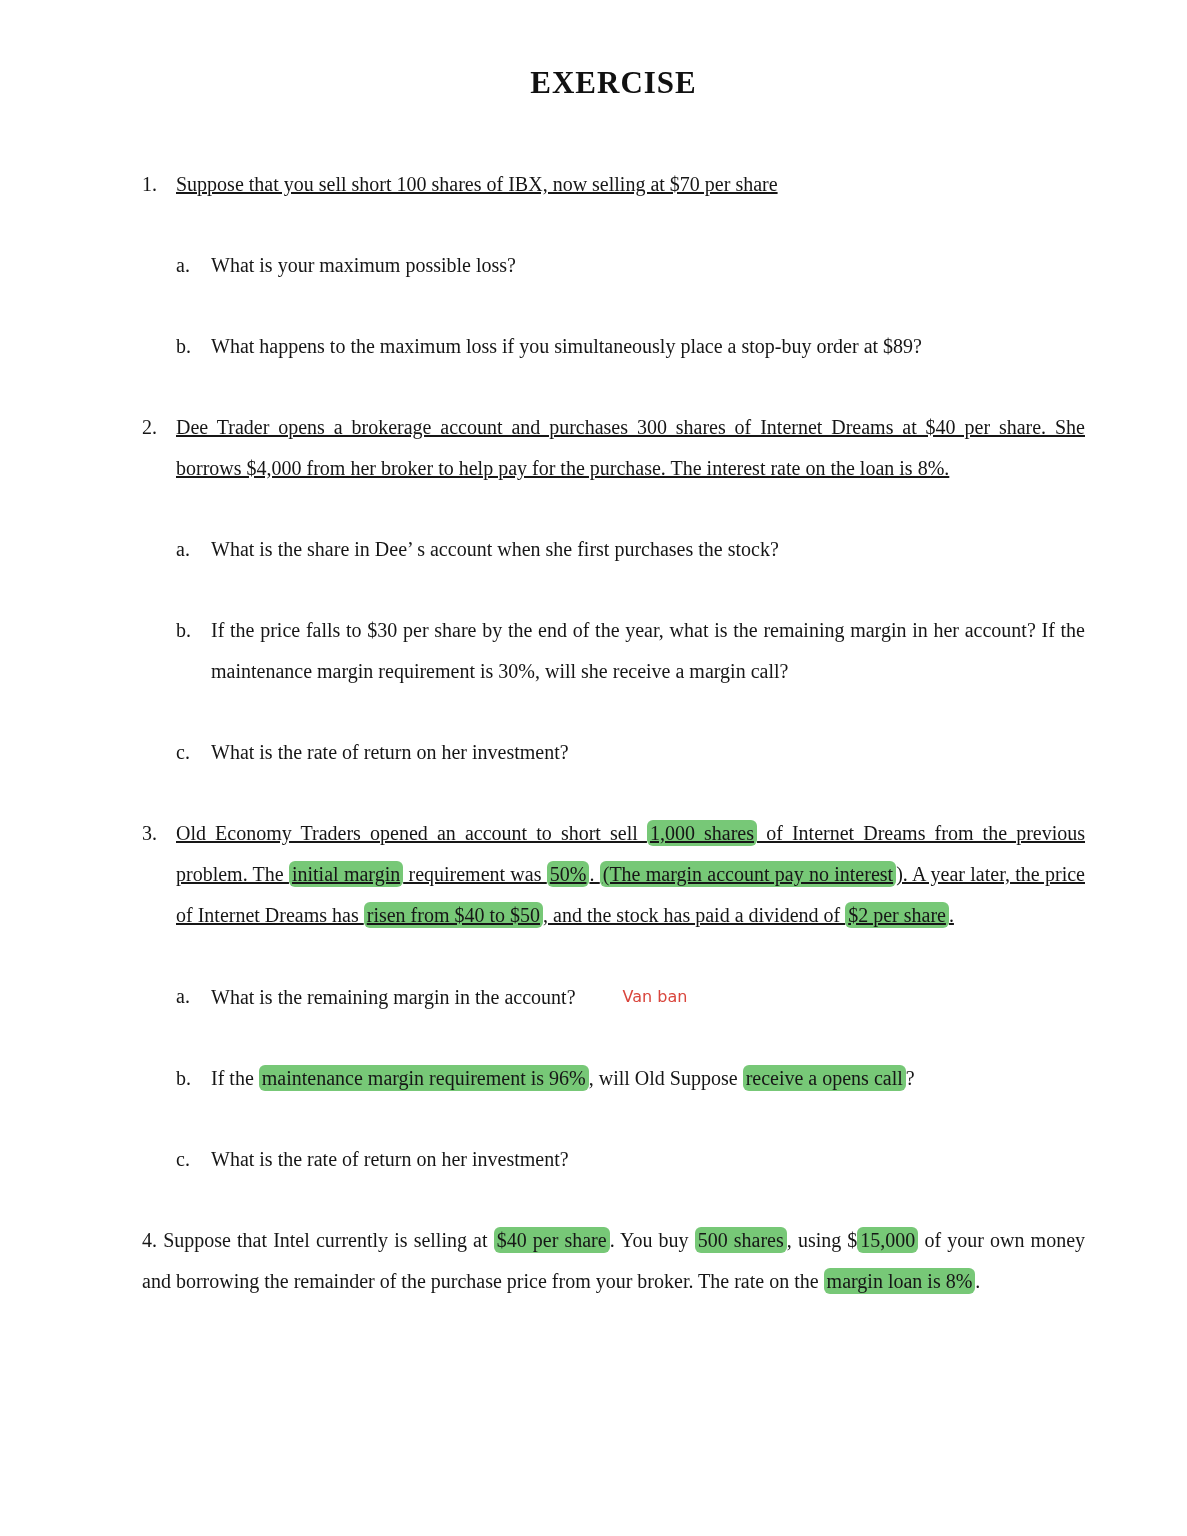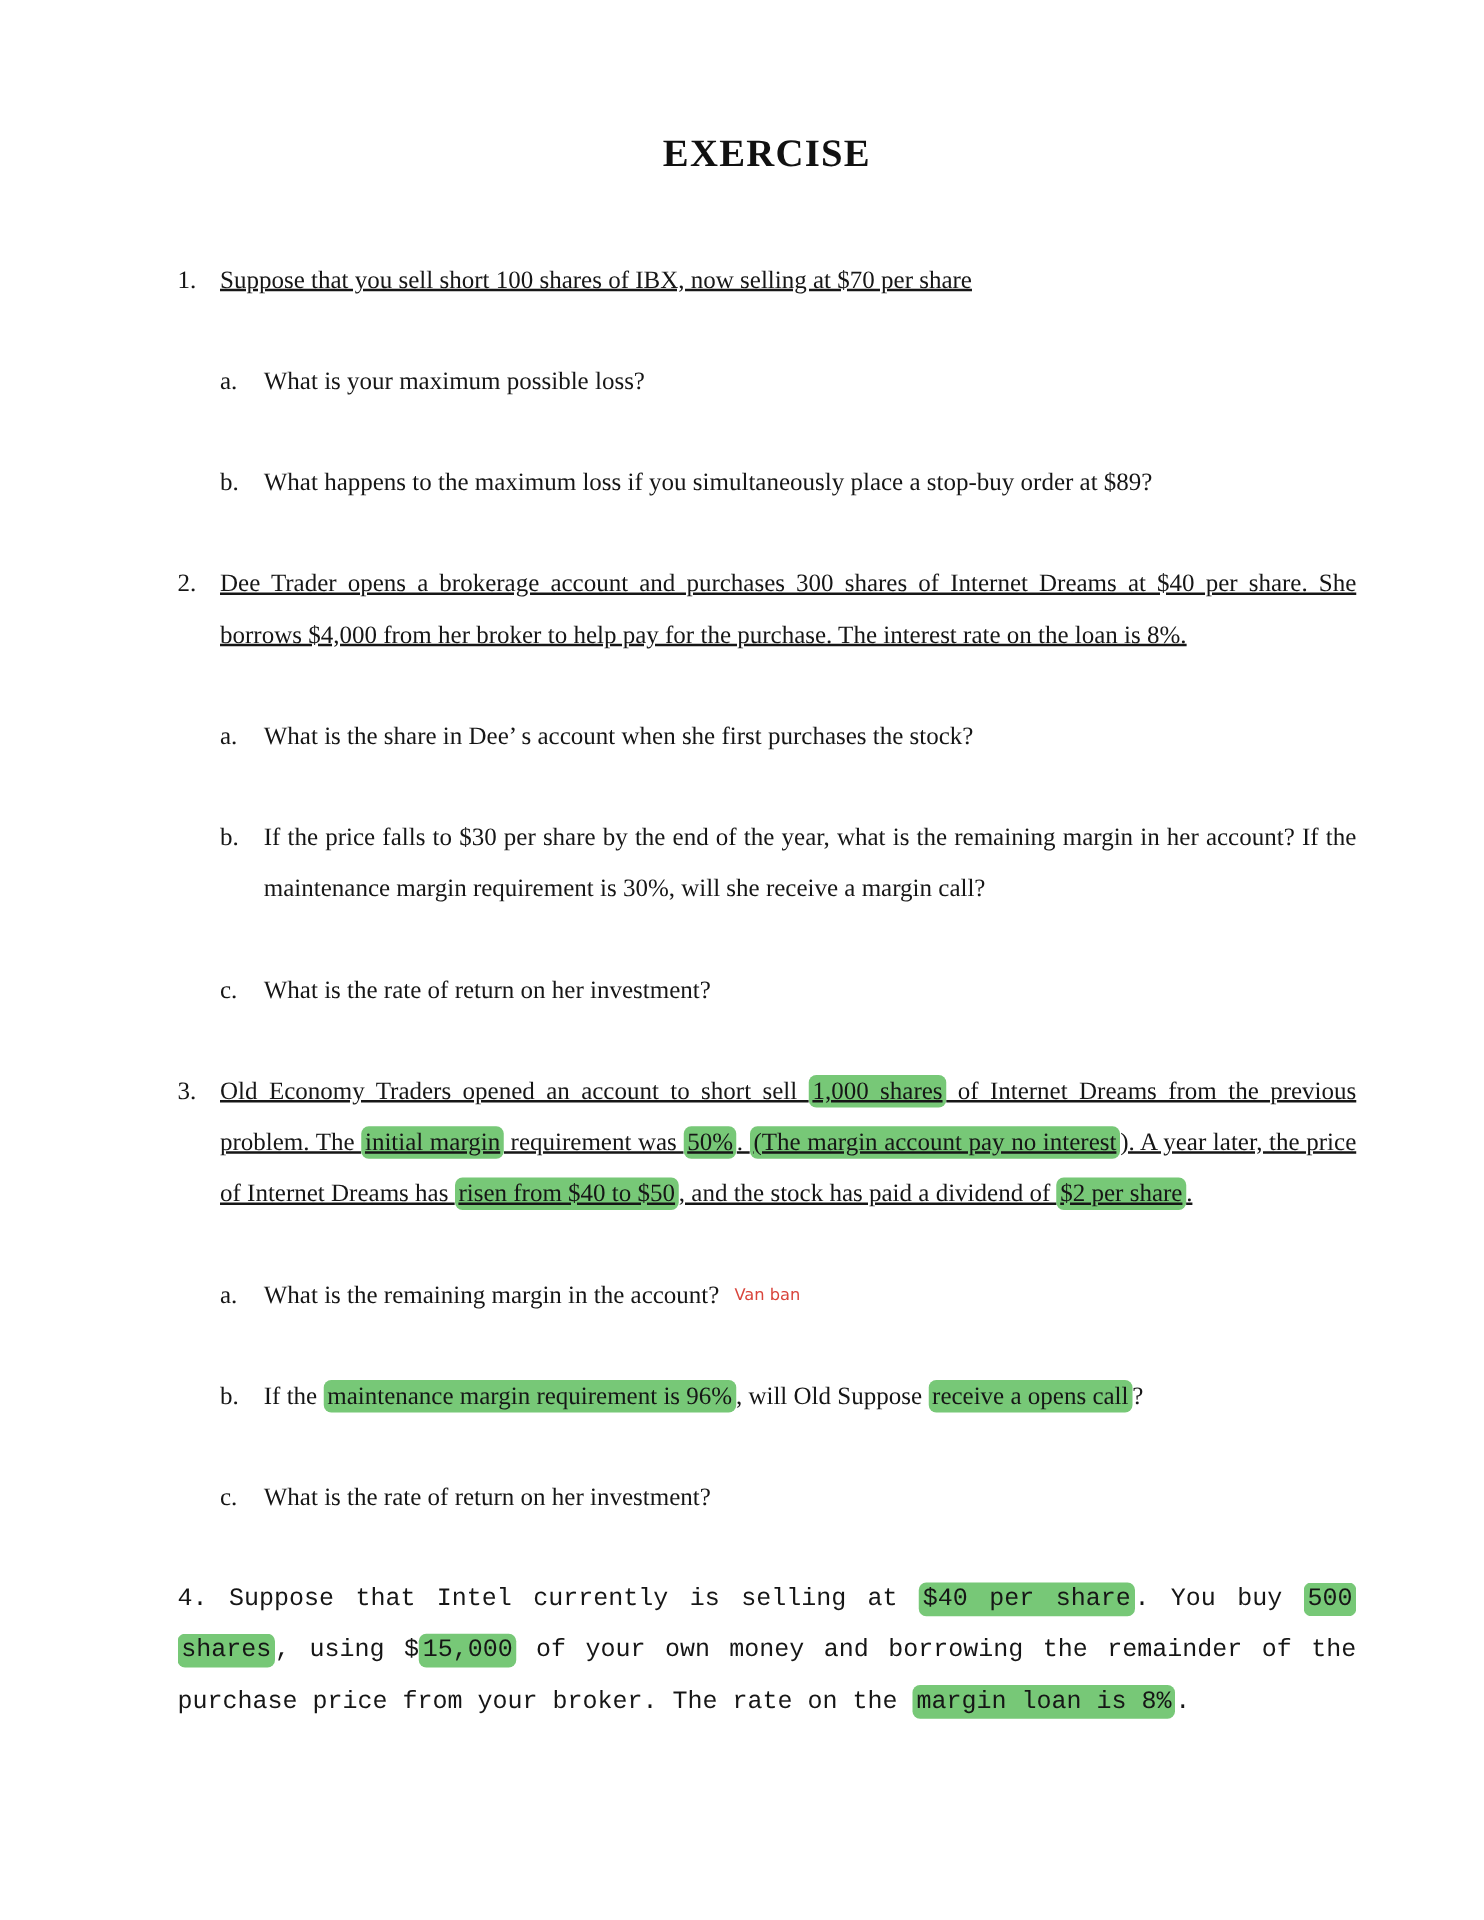--- a/index.html
+++ b/index.html
@@ -11,21 +11,21 @@
     width: 1187px;
     height: 1536px;
     font-family: "Liberation Serif", "DejaVu Serif", serif;
     color: #161616;
     overflow: hidden;
   }
   .page {
     box-sizing: border-box;
     width: 1187px;
     height: 1536px;
-    padding: 104px 102px 40px 142px;
+    padding: 64px 102px 40px 142px;
   }
   .doc-title {
     margin: 0;
     text-align: center;
     font-size: 31px;
     line-height: 38px;
     font-weight: bold;
     letter-spacing: 1px;
     color: #111111;
   }
@@ -46,21 +46,20 @@
     width: 34px;
   }
   .q-body {
     flex: 1;
     text-align: justify;
     text-decoration: underline;
   }
   .q-flow {
     margin-top: 40px;
     text-align: justify;
-    font-family: Liberation Mono, monospace;
   }
   .sub-row {
     display: flex;
     margin-top: 40px;
     margin-left: 34px;
   }
   .sub-letter {
     flex: none;
     width: 35px;
   }
@@ -70,23 +69,23 @@
   }
   .hl {
     background: var(--hl-green, #77c877);
     padding: 2px 3px;
     border-radius: 6px;
     -webkit-box-decoration-break: clone;
     box-decoration-break: clone;
   }
   .red-note {
     font-family: "DejaVu Sans", "Liberation Sans", sans-serif;
-    font-size: 13px;
+    font-size: 16px;
     color: var(--note-red, #d9453c);
-    margin-left: 12px;
+    margin-left: 47px;
     vertical-align: 2px;
     white-space: nowrap;
   }
 </style>
 </head>
 <body>
 
 <div class="page">
   <h1 class="doc-title">EXERCISE</h1>
   <div class="questions">

